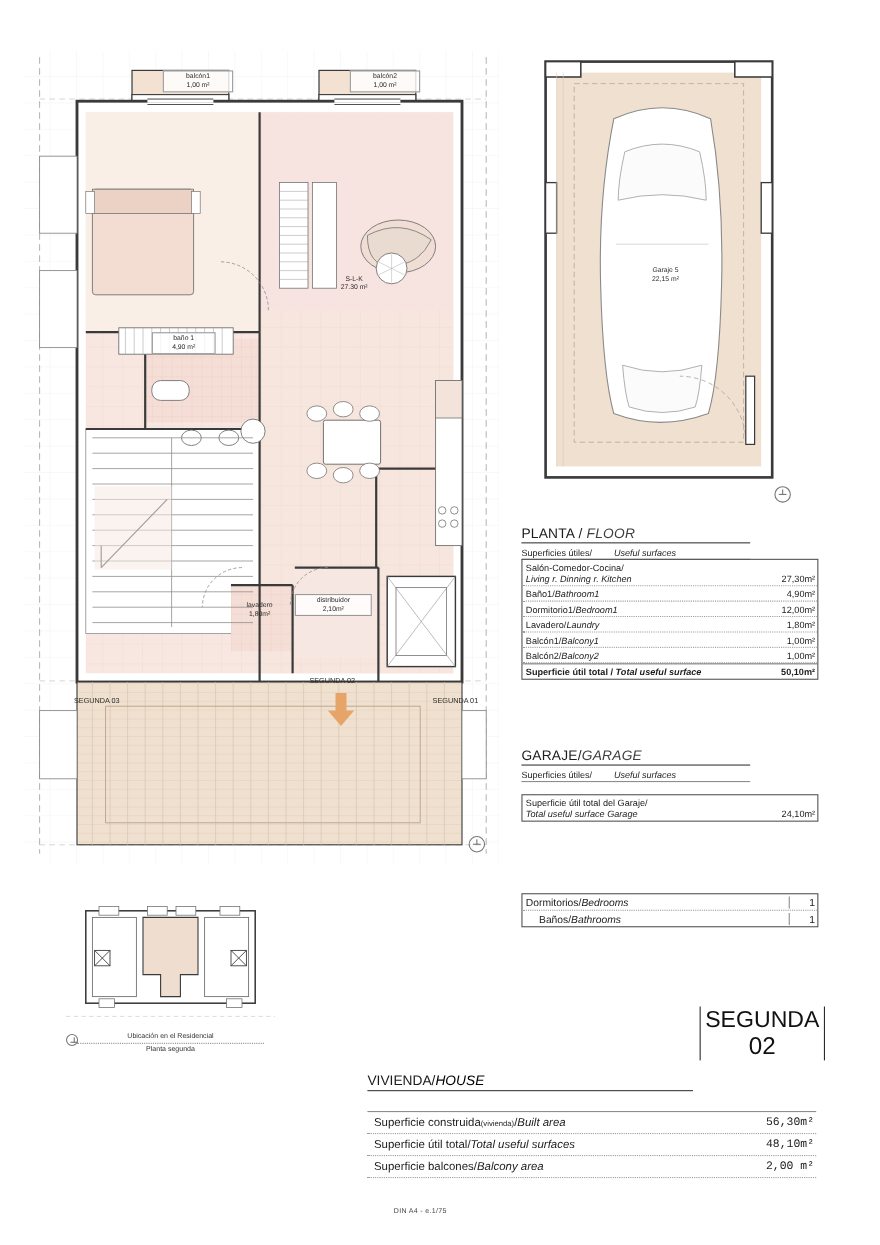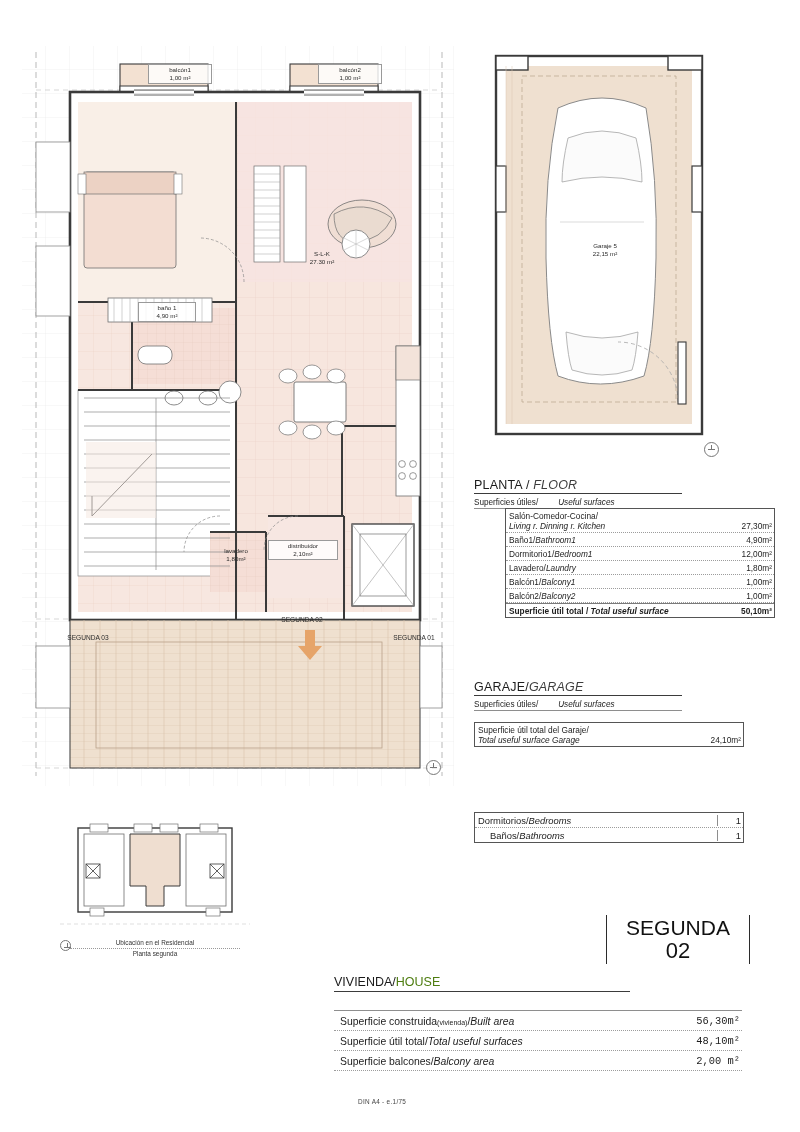--- a/index.html
+++ b/index.html
@@ -42,31 +42,31 @@
   .row .val{font-size:8.3px;white-space:nowrap;padding-left:8px;}
   .row.total{border-bottom:none;border-top:0.6px solid #7a7a7a;font-weight:bold;}
   .row.noline{border-bottom:none;}
   .boxed{border:0.8px solid #555;}
 
   
   #bigtitle{
     position:absolute;right:50px;top:915px;width:112px;text-align:center;
     font-size:21px;line-height:1.05;color:#111;
     border-left:1.2px solid #2b2b2b;border-right:1.2px solid #2b2b2b;
-    padding:2px 15px;
+    padding:2px 0;
     margin-left:20px;
   }
   #bigtitle .n{font-size:22px;}
 
   
   #houseHdr{
     position:absolute;left:334px;top:975px;width:296px;
     font-size:12.5px;border-bottom:1.1px solid #3b3b3b;padding-bottom:1.5px;
   }
-  #houseHdr .it{color:#4d7c0f;}
+  #houseHdr .it{font-style:italic;color:#000000;}
   #houseTbl{position:absolute;left:334px;top:1010px;width:408px;}
   #houseTbl .row{font-size:10.4px;padding:3.5px 2px 3.5px 6px;}
   #houseTbl .row .val{font-size:10.4px;font-family:Liberation Mono, monospace;}
   #houseTbl .row:first-child{border-top:0.6px solid #8e8e8e;}
 
   .scale{
     position:absolute;left:358px;top:1098px;font-size:6.4px;color:#444;
     letter-spacing:.3px;
   }
 
@@ -314,21 +314,21 @@
   </div>
 
   <div class="tbl" style="left:474px;top:478px;width:208px;">
     <div class="hdr">
       <span>PLANTA /</span> <span class="it">FLOOR</span>
     </div>
     <div class="sub">
       <span>Superficies útiles/</span><span class="it">Useful surfaces</span>
     </div>
   </div>
-  <div class="tbl boxed" style="left:474px;top:508px;width:268px;margin-left:31px;">
+  <div class="tbl boxed" style="left:474px;top:508px;width:268px;">
     <div class="row">
       <div class="nm"><span>Salón-Comedor-Cocina/</span><br><span class="it">Living r.  Dinning r.   Kitchen</span></div>
       <div class="val">27,30m²</div>
     </div>
     <div class="row">
       <div class="nm"><span>Baño1/</span><span class="it">Bathroom1</span></div>
       <div class="val">4,90m²</div>
     </div>
     <div class="row">
       <div class="nm"><span>Dormitorio1/</span><span class="it">Bedroom1</span></div>

